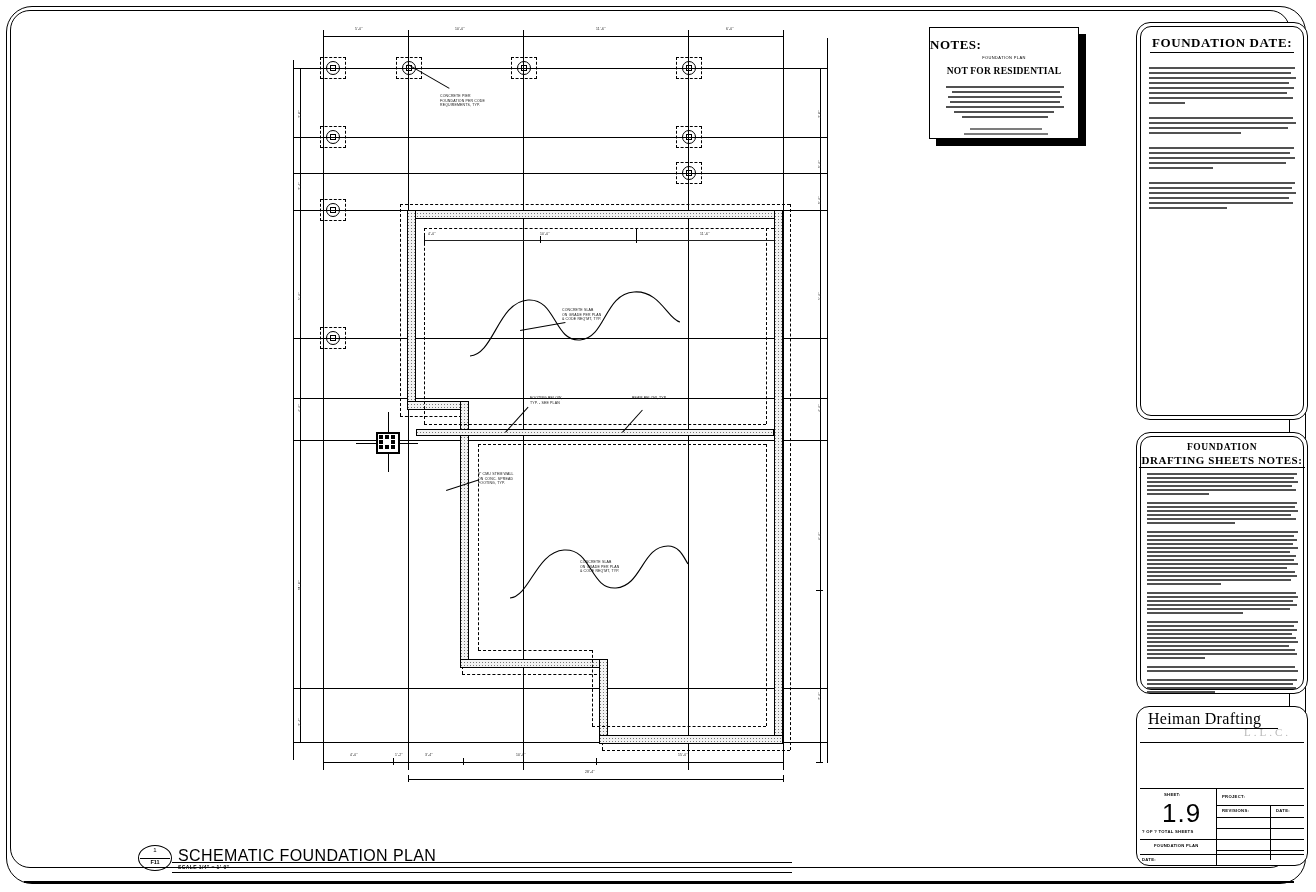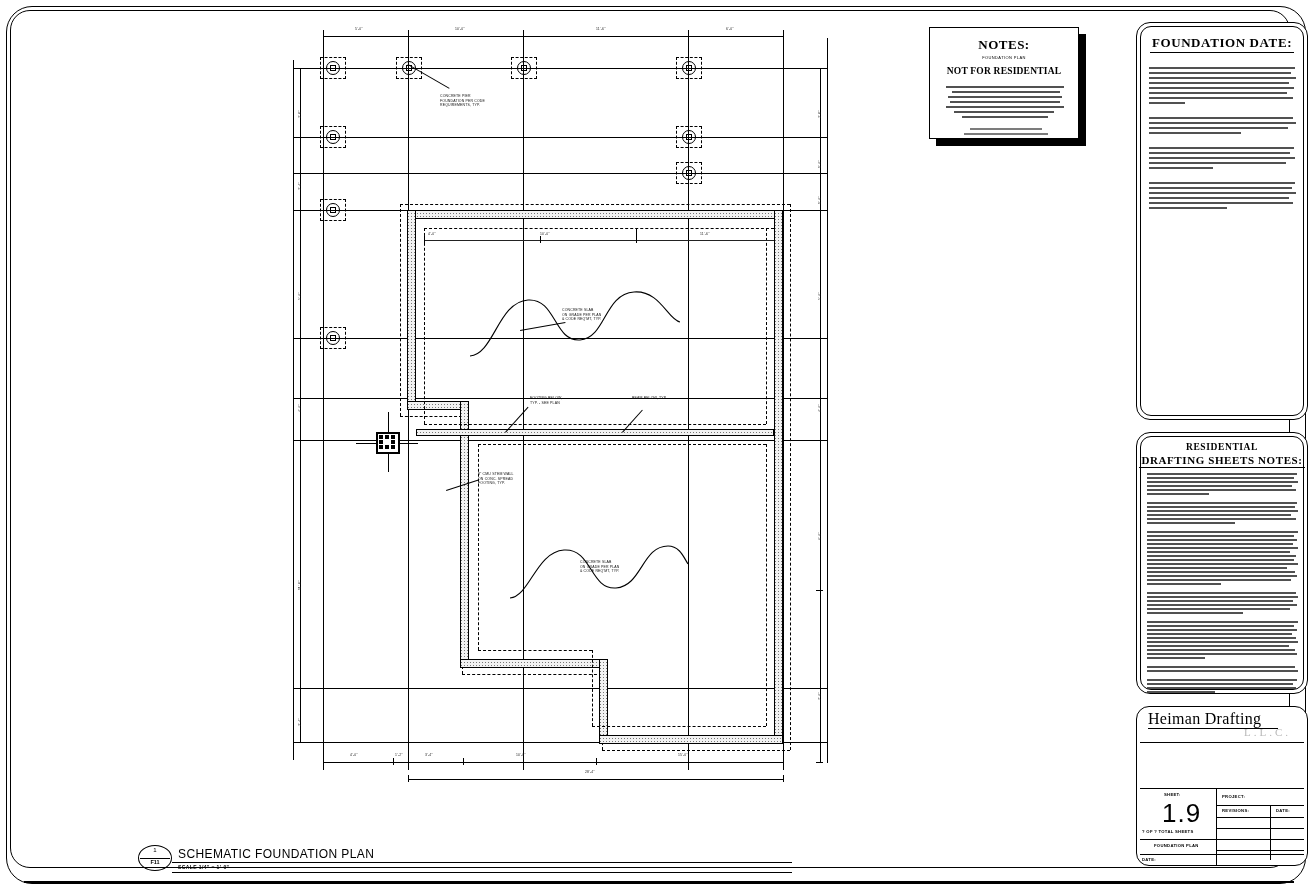--- a/index.html
+++ b/index.html
@@ -73,21 +73,21 @@
   .tl{position:absolute;height:2px;background:#2b2b2b;opacity:.82;}
   .tl.d{opacity:.62;}
 
   
   #ncbox{position:absolute;left:929px;top:27px;width:150px;height:112px;
          background:#fff;border:1.4px solid #000;box-sizing:border-box;z-index:4;}
   #ncshadow{position:absolute;left:936px;top:34px;width:150px;height:112px;
             background:#000;z-index:3;}
 
   .nc-h1{font-family:"Liberation Serif", serif;font-weight:bold;
-         font-size:13px;text-align:center;letter-spacing:.5px;}
+         font-size:13px;letter-spacing:.5px;}
   .nc-h2{font-size:4px;text-align:center;letter-spacing:.4px;}
   .nc-h3{font-family:"Liberation Serif", serif;font-weight:bold;
          font-size:9.5px;text-align:center;letter-spacing:.2px;}
 
   
   #tblock{position:absolute;left:1136px;top:706px;width:172px;height:160px;}
   #tblock .box{position:absolute;inset:0;border:1.3px solid #000;
                border-radius:13px;box-sizing:border-box;background:#fff;}
   .tbline{position:absolute;background:#000;height:1px;}
   .tbvline{position:absolute;background:#000;width:1px;}
@@ -98,21 +98,21 @@
   .tbl{position:absolute;font-size:4.2px;font-weight:bold;letter-spacing:.3px;
        white-space:nowrap;}
   .sheetnum{position:absolute;font-size:26px;font-family:"Liberation Sans",sans-serif;
             letter-spacing:1px;}
 
   
   #dtitle{position:absolute;left:138px;top:845px;width:660px;height:40px;}
   .bub{position:absolute;left:0;top:0;width:34px;height:26px;
        border:1.2px solid #000;border-radius:17px/13px;box-sizing:border-box;}
   .bubtxt{position:absolute;width:34px;text-align:center;font-size:6px;}
-  .dt-main{position:absolute;left:40px;top:2px;font-size:12px;letter-spacing:.4px;}
+  .dt-main{position:absolute;left:40px;top:2px;font-size:16px;letter-spacing:.4px;}
   .dt-scale{position:absolute;left:40px;top:19px;font-size:5px;font-weight:bold;
             letter-spacing:.4px;}
   .dt-rule1{position:absolute;left:34px;top:17px;width:620px;height:1.4px;background:#000;}
   .dt-rule2{position:absolute;left:34px;top:27px;width:620px;height:1px;background:#000;}
   #botrule{position:absolute;left:24px;top:881px;width:1270px;height:2.2px;background:#000;}
 </style>
 </head>
 <body>
 
 <div class="sheet"></div>
@@ -386,21 +386,21 @@
     <div class="tl" style="left:0;top:120px;width:143px;"></div>
     <div class="tl" style="left:0;top:125px;width:147px;"></div>
     <div class="tl" style="left:0;top:130px;width:140px;"></div>
     <div class="tl" style="left:0;top:135px;width:144px;"></div>
     <div class="tl" style="left:0;top:140px;width:78px;"></div>
   </div>
 </div>
 
 <div class="panel" style="left:1136px;top:432px;width:172px;height:262px;">
   <div class="pin"></div>
-  <div class="ptitle" style="top:9px;font-size:9.5px;">RESIDENTIAL</div>
+  <div class="ptitle" style="top:9px;font-size:9.5px;">FOUNDATION</div>
   <div class="ptitle" style="top:21px;font-size:11px;">
     <span class="ul">DRAFTING SHEETS NOTES:</span>
   </div>
   <div class="txtblk" style="left:10px;top:40px;width:152px;">
     <div class="tl" style="left:0;top:0;width:150px;"></div>
     <div class="tl" style="left:0;top:4px;width:147px;"></div>
     <div class="tl" style="left:0;top:8px;width:151px;"></div>
     <div class="tl" style="left:0;top:12px;width:145px;"></div>
     <div class="tl" style="left:0;top:16px;width:149px;"></div>
     <div class="tl" style="left:0;top:20px;width:62px;"></div>

